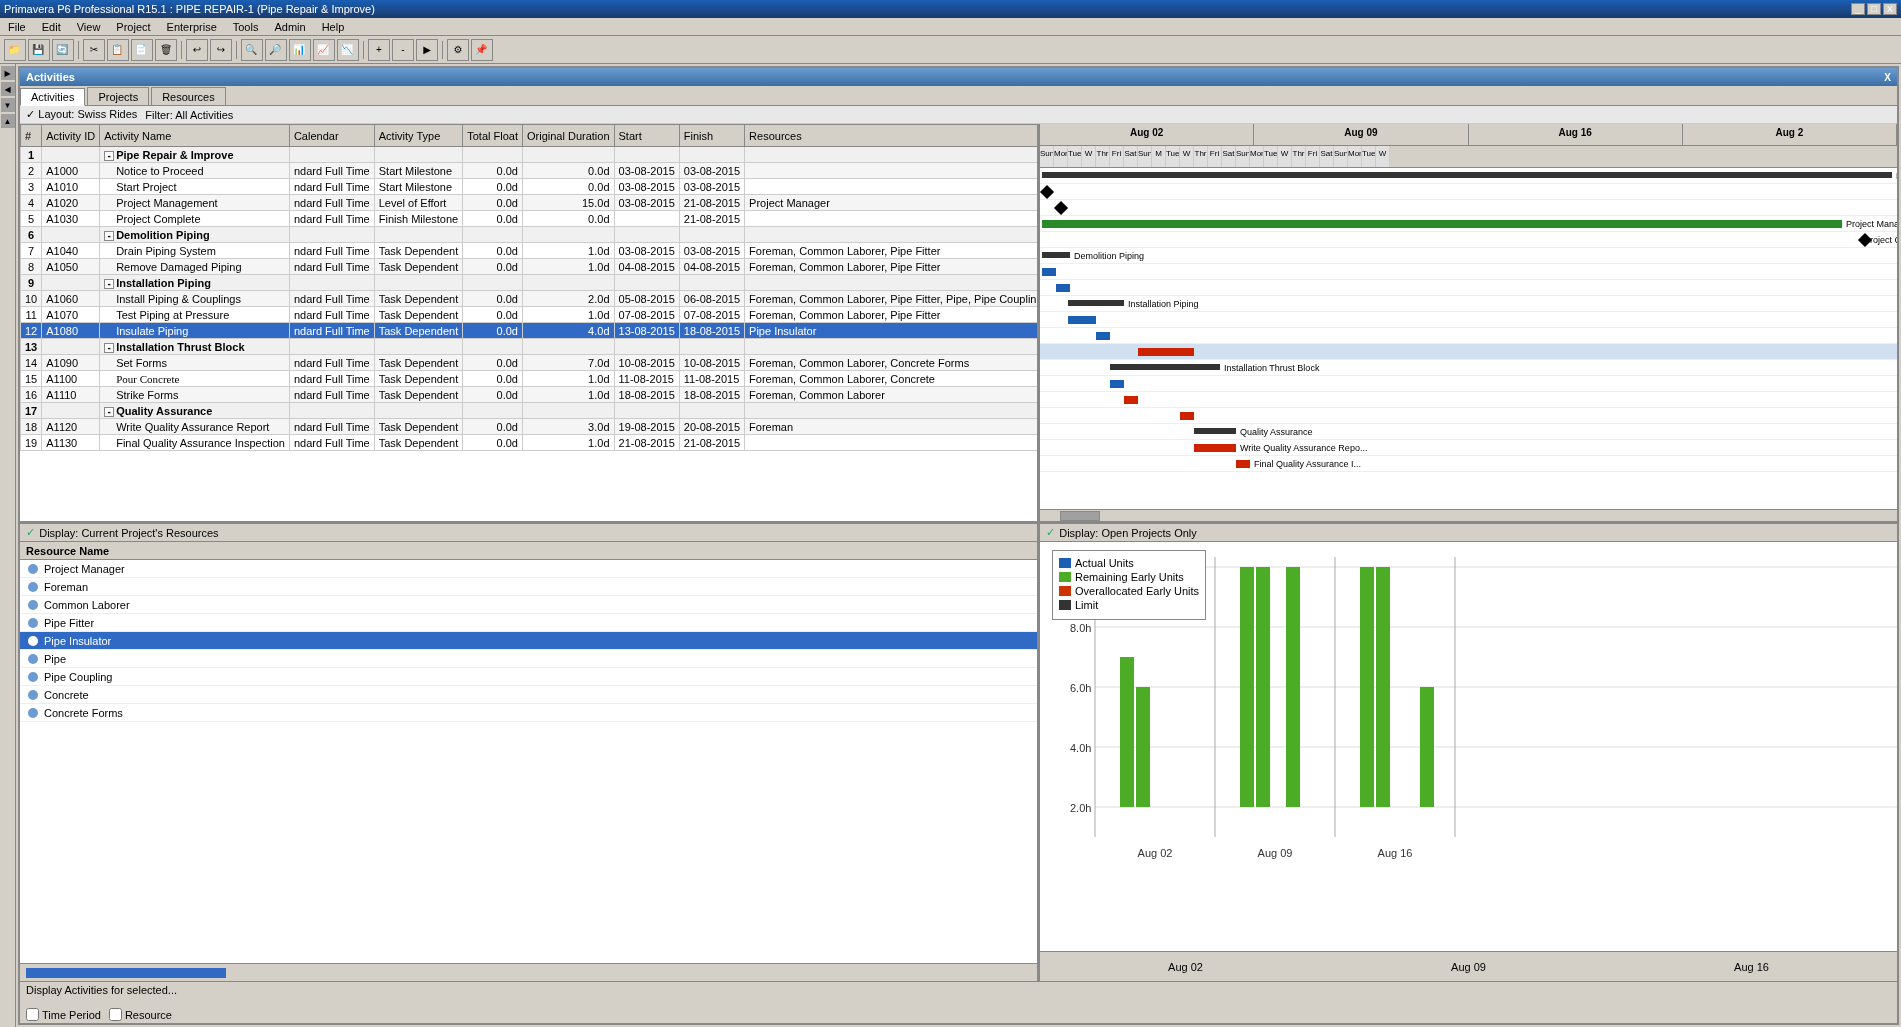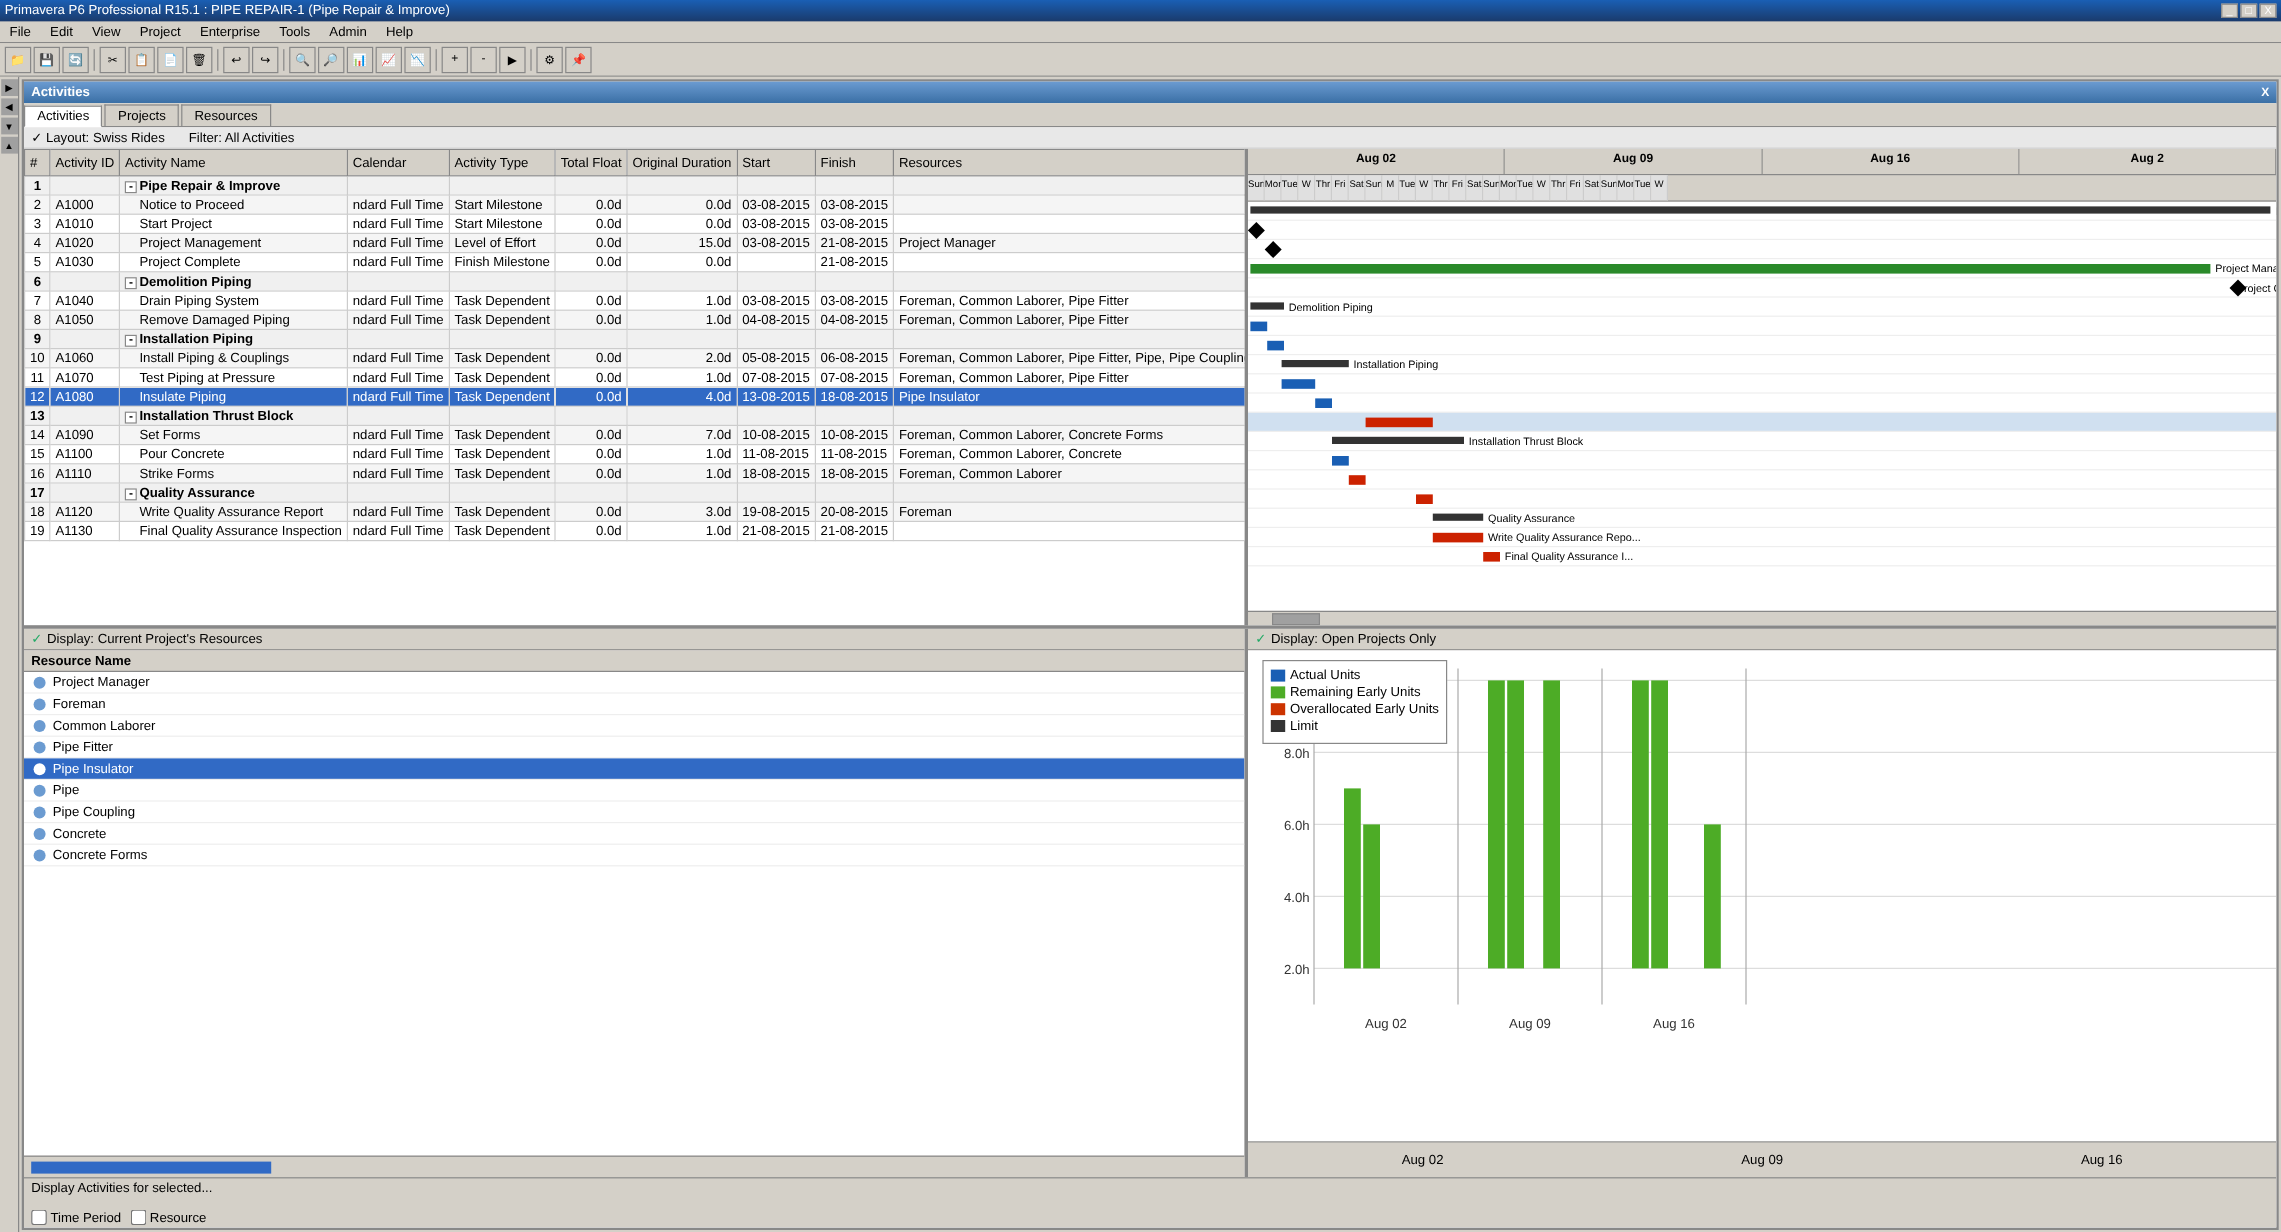--- a/index.html
+++ b/index.html
@@ -123,21 +123,21 @@
       flex: 1;
       overflow: hidden;
     }
 
     
     .filter-bar {
       background: #e8e8e8;
       padding: 2px 6px;
       border-bottom: 1px solid #ccc;
       display: flex;
-      gap: 20px;
+      gap: 8px;
       height: 18px;
       align-items: center;
       font-size: 10px;
     }
 
     
     .split-area {
       display: flex;
       flex-direction: column;
       flex: 1;
@@ -616,21 +616,21 @@
                     <td class="col-type">Task Dependent</td>
                     <td class="col-float">0.0d</td>
                     <td class="col-dur">7.0d</td>
                     <td class="col-start">10-08-2015</td>
                     <td class="col-finish">10-08-2015</td>
                     <td class="col-res">Foreman, Common Laborer, Concrete Forms</td>
                   </tr>
                   <tr class="row-even">
                     <td class="col-num">15</td>
                     <td class="col-actid">A1100</td>
-                    <td class="col-name" style="padding-left: 16px;">Pour Concrete</td>
+                    <td class="col-name" style="padding-left: 16px; font-family: Liberation Serif, serif;">Pour Concrete</td>
                     <td class="col-cal">ndard Full Time</td>
                     <td class="col-type">Task Dependent</td>
                     <td class="col-float">0.0d</td>
                     <td class="col-dur">1.0d</td>
                     <td class="col-start">11-08-2015</td>
                     <td class="col-finish">11-08-2015</td>
                     <td class="col-res">Foreman, Common Laborer, Concrete</td>
                   </tr>
                   <tr class="row-odd">
                     <td class="col-num">16</td>

